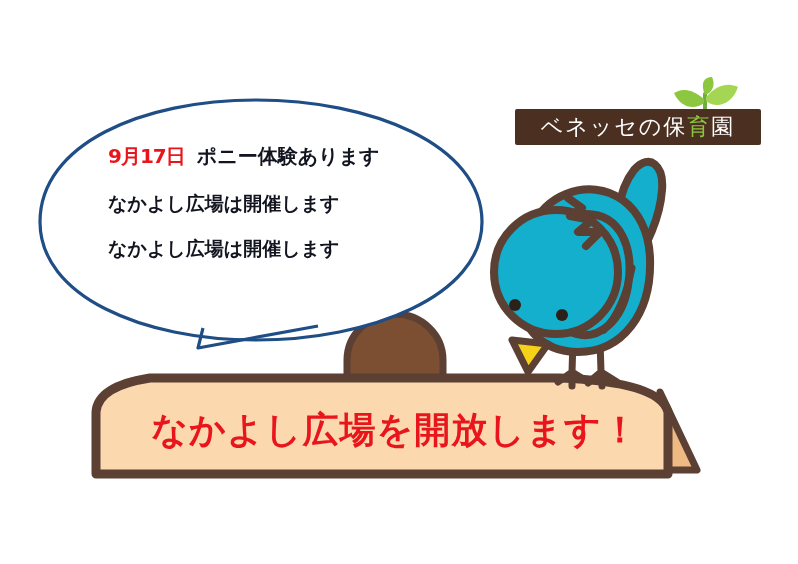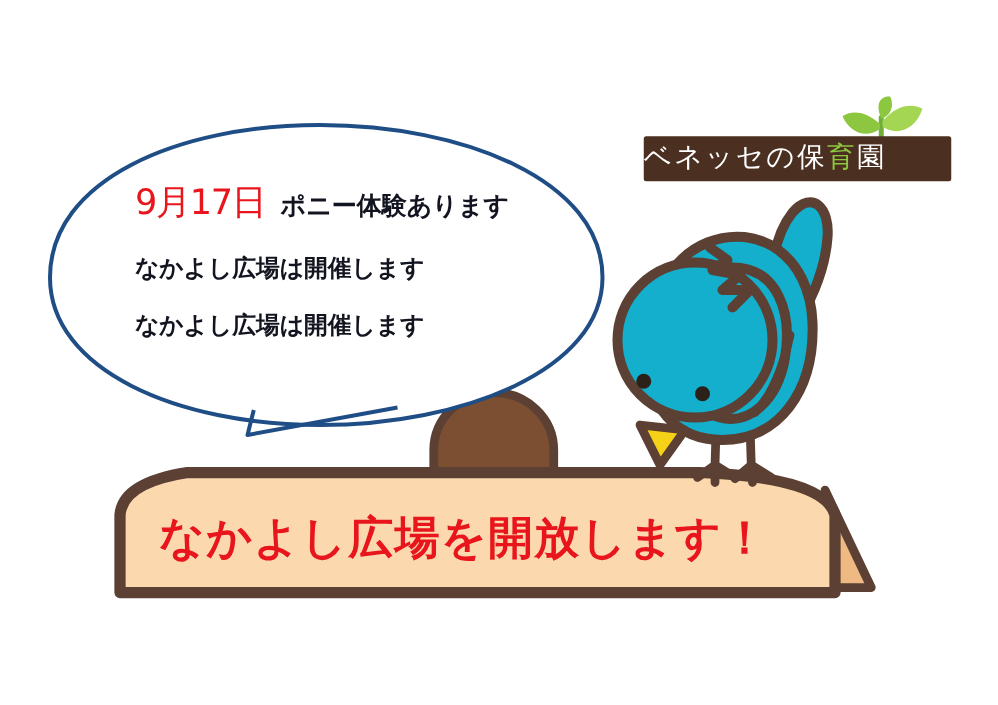--- a/index.html
+++ b/index.html
@@ -36,21 +36,21 @@
     background: #4b3022;
     border-radius: 2px;
   }
   .logo-text {
     position: absolute;
     left: 0px;
     top: 31px;
     width: 246px;
     height: 36px;
     line-height: 36px;
-    text-align: left;
+    text-align: center;
     color: #ffffff;
     font-size: 22px;
     letter-spacing: 2px;
     font-weight: 500;
     white-space: nowrap;
     font-family: "DejaVu Sans", "Liberation Sans", sans-serif;
   }
   .logo-text .green-char {
     color: #8dc63f;
   }
@@ -83,40 +83,40 @@
     font-size: 19px;
     color: #12141f;
     white-space: nowrap;
     letter-spacing: 0px;
   }
   .bubble-line.l1 { margin-bottom: 21px; font-size: 20px; }
   .bubble-line.l2 { margin-bottom: 19px; }
   .bubble-line.l3 { margin-bottom: 12px; }
   .date-red {
     color: #e8161c;
-    font-size: 28px;
-    font-weight: normal;
+    font-size: 20px;
+    font-weight: bold;
     margin-right: 12px;
     letter-spacing: -1px;
     margin-top: 44px;
   }
 
   
   .scene-svg {
     position: absolute;
     left: 0;
     top: 0;
     width: 798px;
     height: 564px;
   }
 
   
   .headline {
     position: absolute;
-    left: 106px;
+    left: 130px;
     top: 406px;
     width: 530px;
     text-align: center;
     font-family: "DejaVu Sans", "Liberation Sans", sans-serif;
     font-weight: bold;
     font-size: 36px;
     color: #e8161c;
     letter-spacing: 1px;
     white-space: nowrap;
   }

